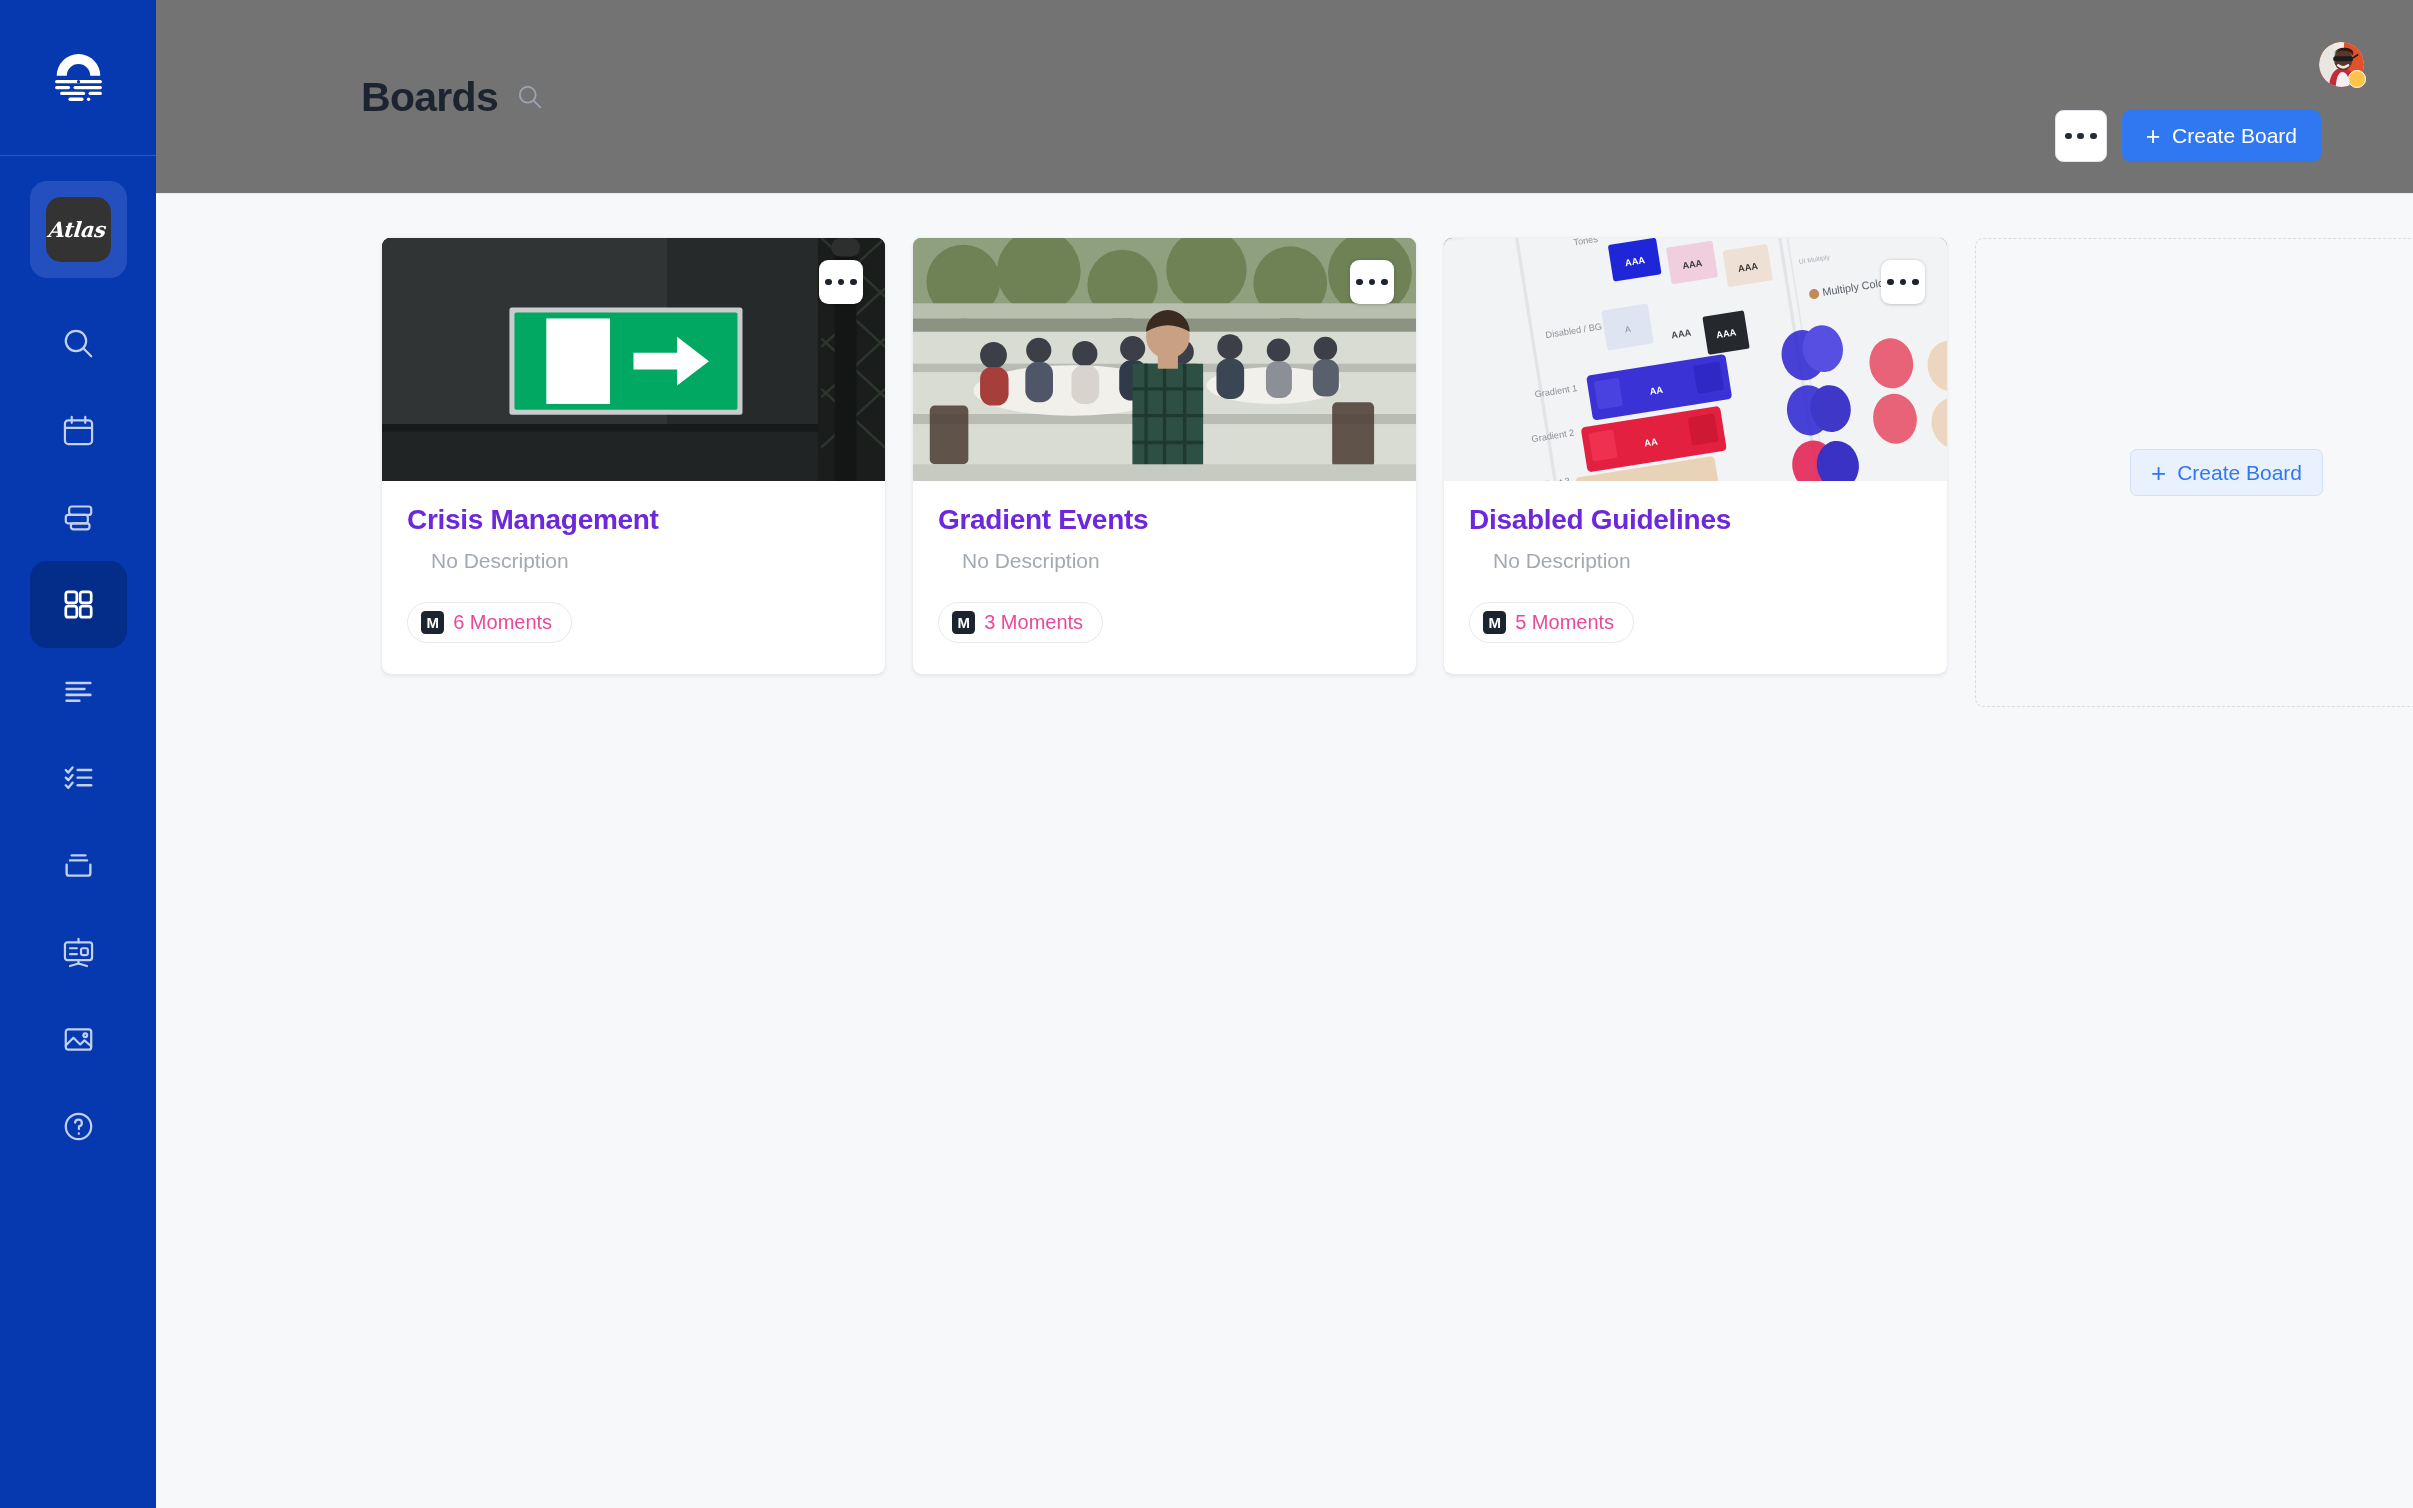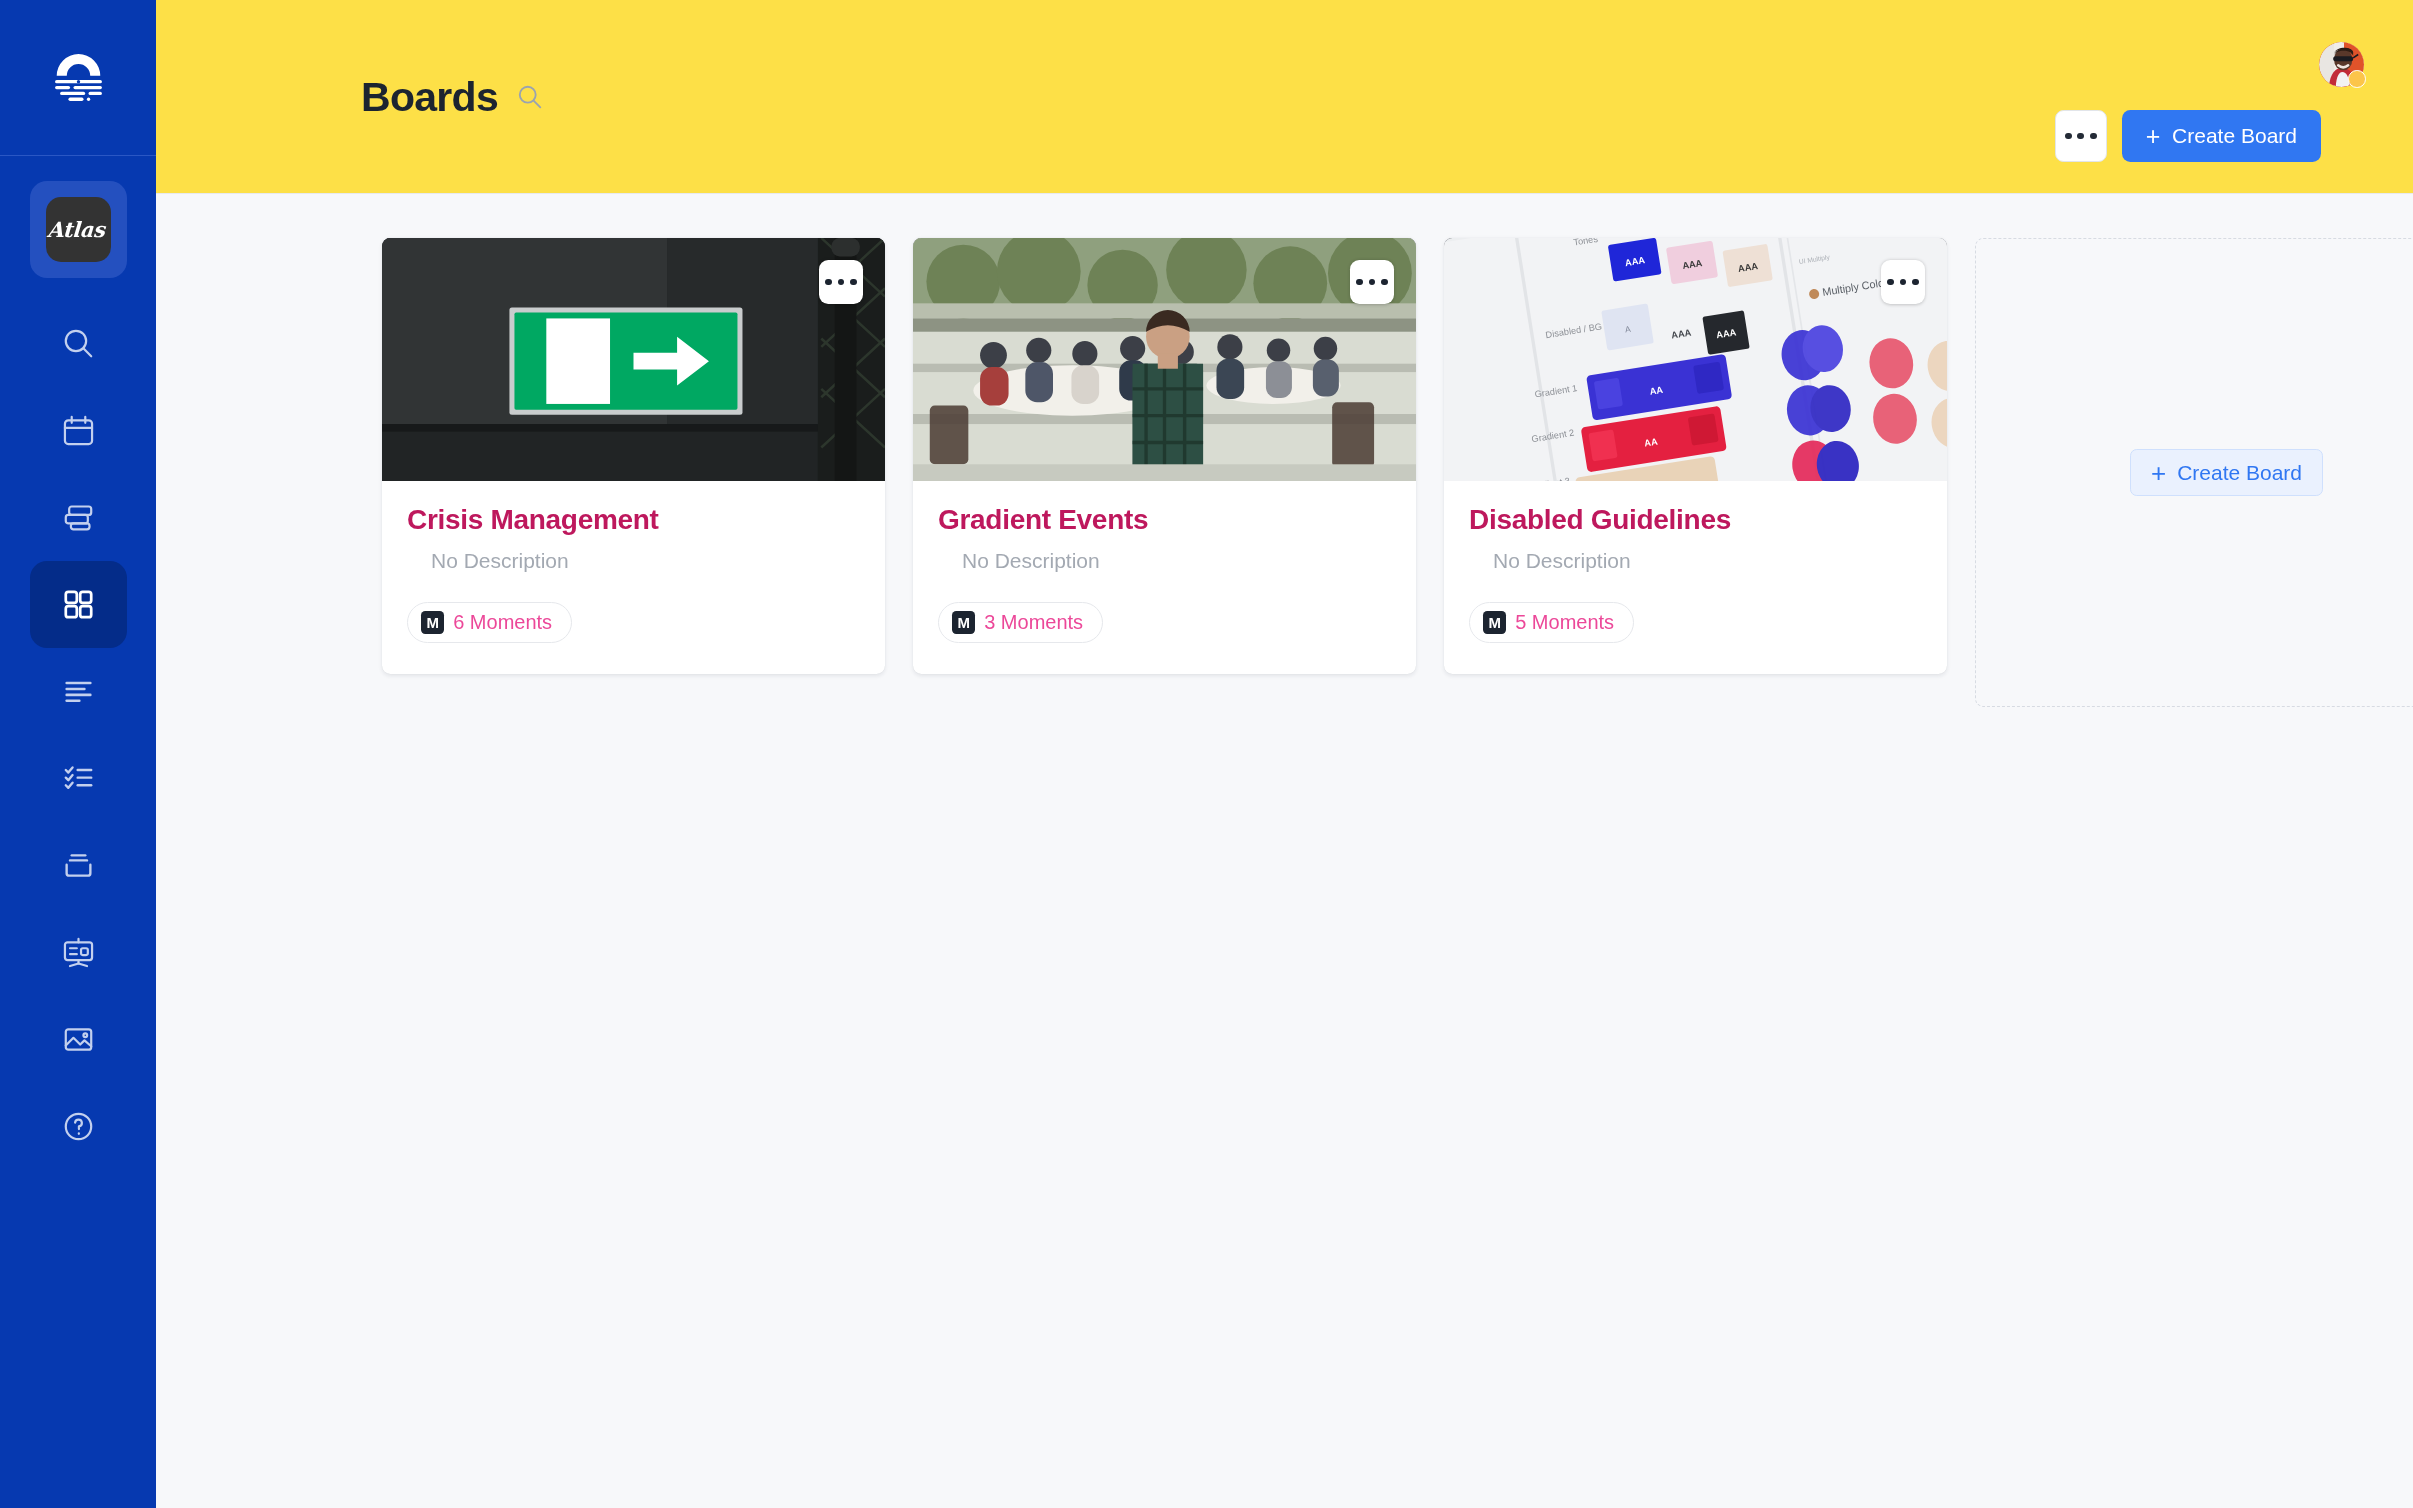--- a/index.html
+++ b/index.html
@@ -62,21 +62,21 @@
   }
   .nav-item.active { background: #042c89; }
   .nav-item svg { width: 39px; height: 39px; display: block; }
   .nav-item svg * { stroke: #c3d0ee; }
   .nav-item.active svg * { stroke: #ffffff; }
 
   
   .main { flex: 1; display: flex; flex-direction: column; background: #f7f8fa; min-width: 0; }
 
   .topbar {
-    background: #fde047;
+    background: #737373;
     height: 194px;
     flex: 0 0 194px;
     border-bottom: 0.8px solid #e8eaee;
     position: relative;
     padding: 0 92px 0 50px;
   }
   .avatar-wrap {
     position: absolute; top: 42px; right: 49px;
     width: 45px; height: 45px;
   }
@@ -152,21 +152,21 @@
     width: 44px; height: 44px; border-radius: 9.2px;
     background: #ffffff;
     display: flex; align-items: center; justify-content: center; gap: 5.9px;
     box-shadow: 0 0.8px 3.4px rgba(0,0,0,0.2);
     cursor: pointer;
   }
   .card-menu i { width: 6.7px; height: 6.7px; border-radius: 50%; background: #1c2430; display:block; }
 
   .card-body { padding: 24px 25px 0 25px; }
   .card-title {
-    font-size: 28px; font-weight: bold; color: #be185d; letter-spacing: -0.3px;
+    font-size: 28px; font-weight: bold; color: #6d28d9; letter-spacing: -0.3px;
     line-height: 1.1;
   }
   .card-desc {
     margin-top: 13.4px;
     font-size: 21px; color: #a3a9b2; margin-left: 24px;
   }
   .card-footer { padding: 28.5px 25px 31px 25px; }
   .moments-badge {
     display: inline-flex; align-items: center; gap: 9.2px;
     border: 0.8px solid #e6e8ec; border-radius: 84px;

